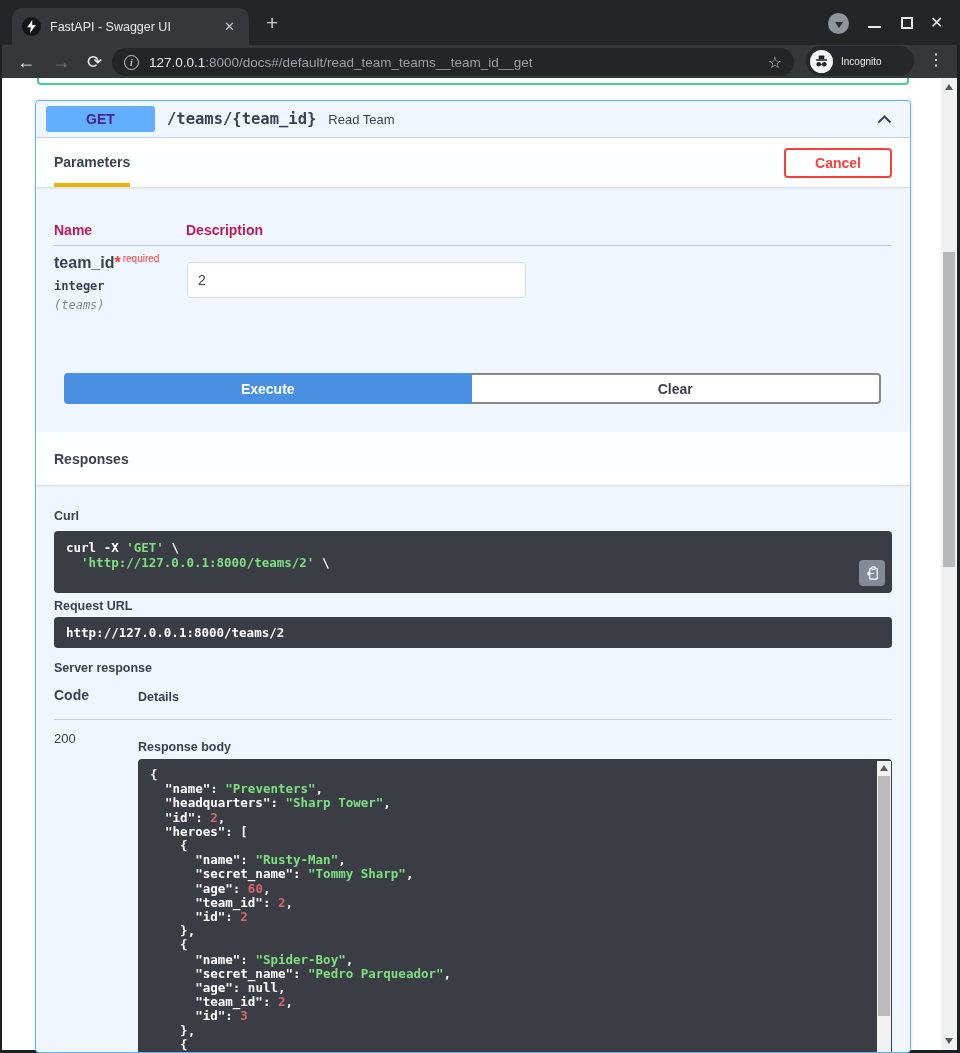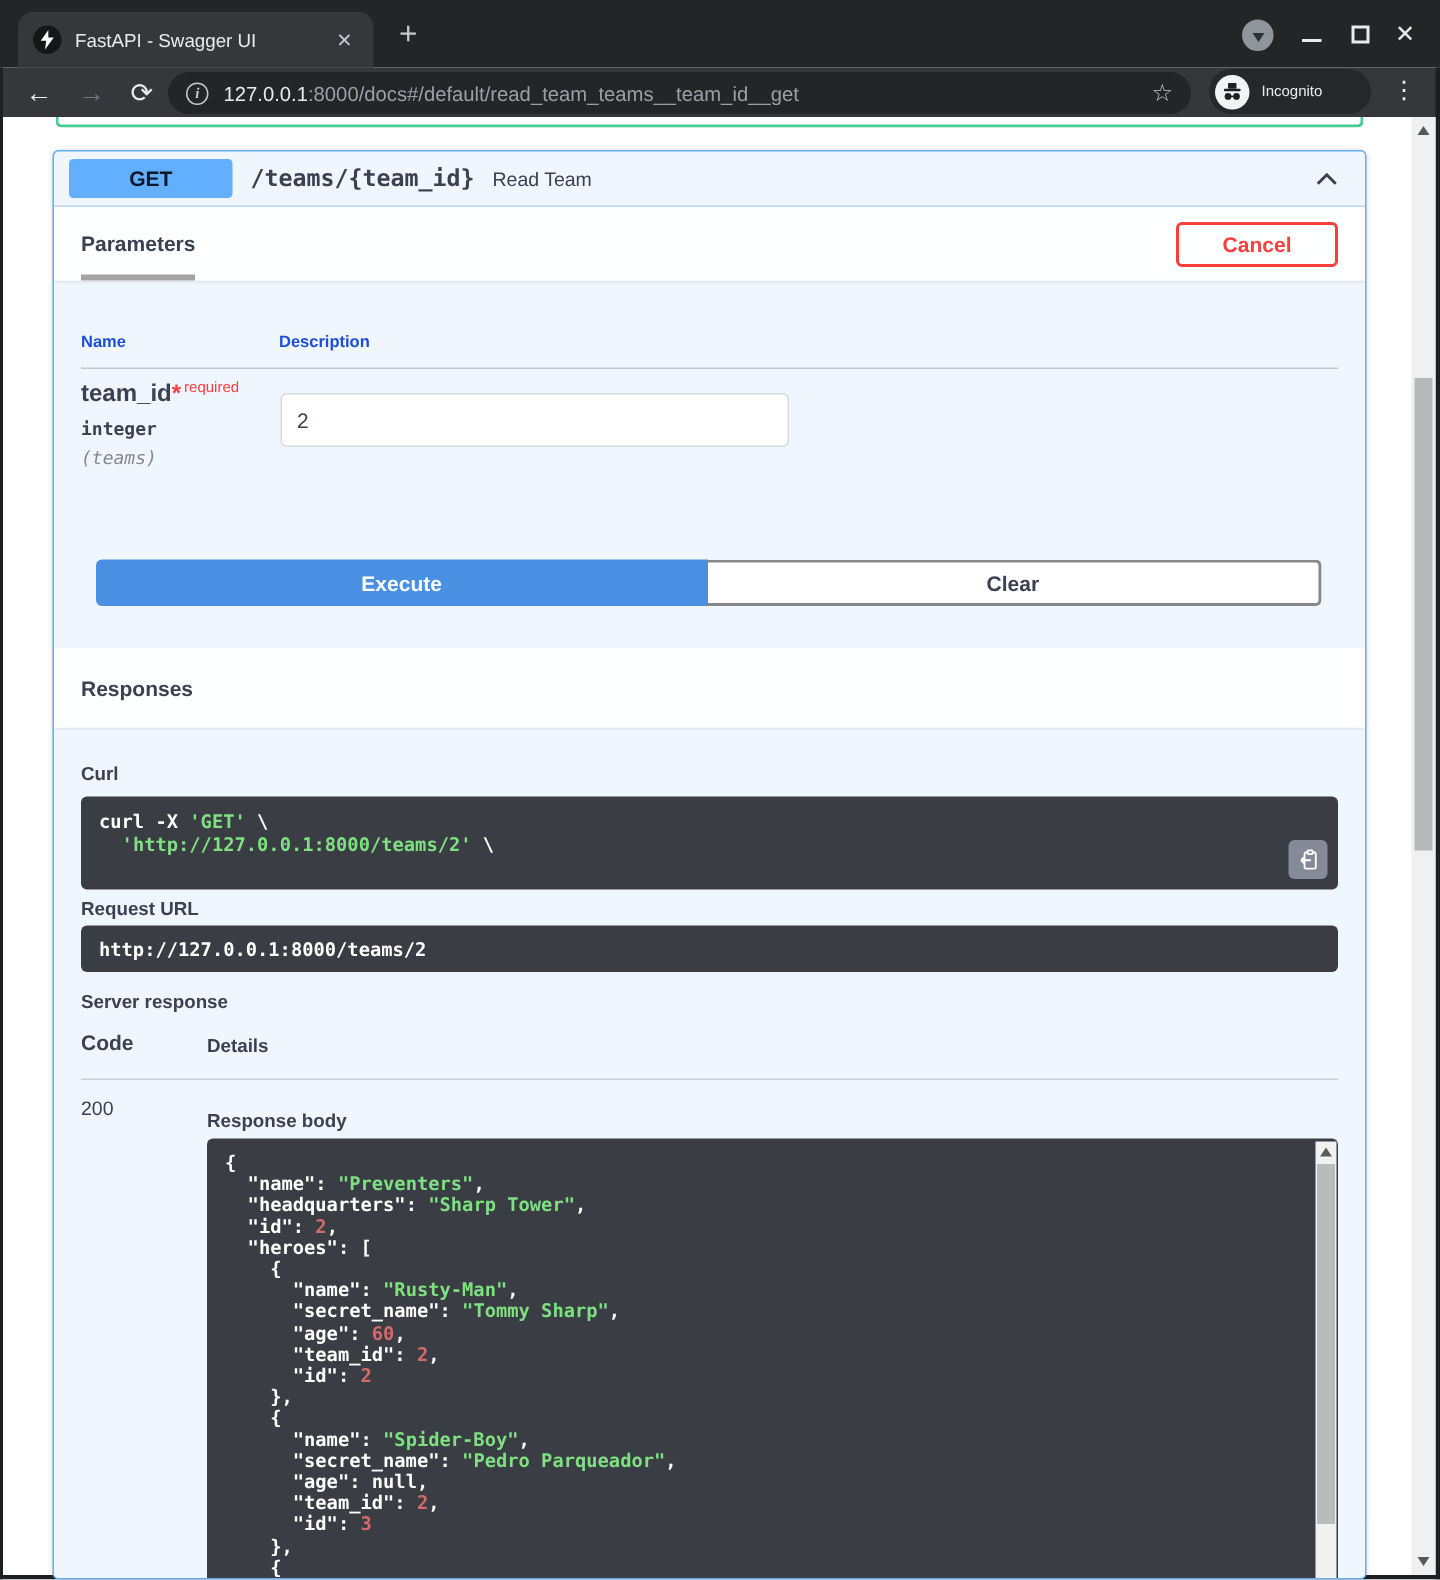--- a/index.html
+++ b/index.html
@@ -56,37 +56,37 @@
     border-top:6px solid #56585b; position:absolute; left:4px; bottom:6px; }
 
   
   .prev-block-edge { position:absolute; left:37px; top:78px; width:872px; height:7px;
     border:2px solid var(--success-green,#49cc90); border-top:none; border-radius:0 0 4px 4px; }
   .opblock { position:absolute; left:35px; top:100px; width:876px; height:953px;
     border:1px solid var(--get-blue,#61affe); border-radius:4px; background:var(--get-bg,#eff6fe);
     box-shadow:0 0 3px rgba(0,0,0,.15); overflow:hidden; }
   .summary { position:absolute; left:0; top:0; width:100%; height:37px; display:flex; align-items:center;
     padding:0 10px; border-bottom:1px solid #bcd4ee; }
-  .method-badge { background:var(--get-blue,#61affe); color:#0f172a; font-weight:bold; font-size:14px;
+  .method-badge { background:var(--get-blue,#61affe); color:#4c1d95; font-weight:bold; font-size:14px;
     border-radius:3px; width:109px; height:26px; line-height:26px; text-align:center; flex:none; }
   .op-path { font-family:"DejaVu Sans Mono","Liberation Mono",monospace; font-weight:bold; font-size:15.5px;
     color:#3b4151; margin-left:12px; }
   .op-summary-text { font-size:13px; color:#3b4151; margin-left:12px; }
   .chevron { margin-left:auto; margin-right:8px; display:flex; }
 
   .params-header { position:absolute; left:0; top:37px; width:100%; height:49px;
     background:rgba(255,255,255,.92); box-shadow:0 1px 2px rgba(0,0,0,.12); display:flex;
     align-items:stretch; justify-content:space-between; padding:0 18px; }
   .tab-item { font-size:14px; font-weight:bold; color:#3b4151; display:flex; align-items:center;
-    border-bottom:4px solid #a3a3a3; padding-top:3px; }
+    border-bottom:4px solid #eab308; padding-top:3px; }
   .cancel-btn { align-self:center; border:2px solid var(--cancel-red,#f93e3e); color:var(--cancel-red,#f93e3e);
     background:transparent; font-weight:bold; font-size:14px; border-radius:4px; padding:5px 29px;
     font-family:"Liberation Sans",sans-serif; }
 
-  .col-h { font-size:11px; font-weight:bold; color:#1d4ed8; }
+  .col-h { font-size:14px; font-weight:bold; color:#be185d; }
   .thead-divider { position:absolute; left:18px; top:144px; width:838px; height:0;
     border-top:1px solid rgba(59,65,81,.25); }
   .param-name { font-size:16px; font-weight:bold; color:#3b4151; }
   .req-star { color:var(--cancel-red,#f93e3e); }
   .req-label { color:var(--cancel-red,#f93e3e); font-size:10px; vertical-align:super; margin-left:2px; font-weight:normal; }
   .param-type { font-family:"DejaVu Sans Mono","Liberation Mono",monospace; font-weight:bold;
     font-size:12px; color:#3b4151; }
   .param-in { font-family:"DejaVu Sans Mono","Liberation Mono",monospace; font-style:italic;
     font-size:12px; color:#848991; }
   .param-input { position:absolute; left:151px; top:161px; width:339px; height:36px; background:#fff;

